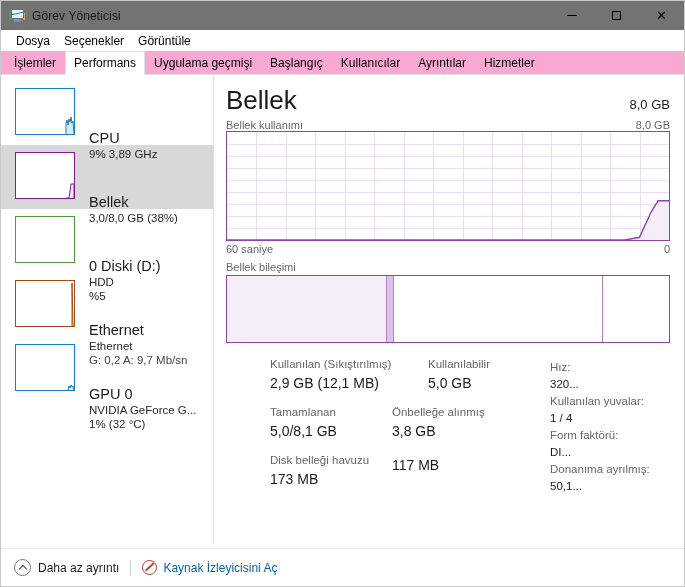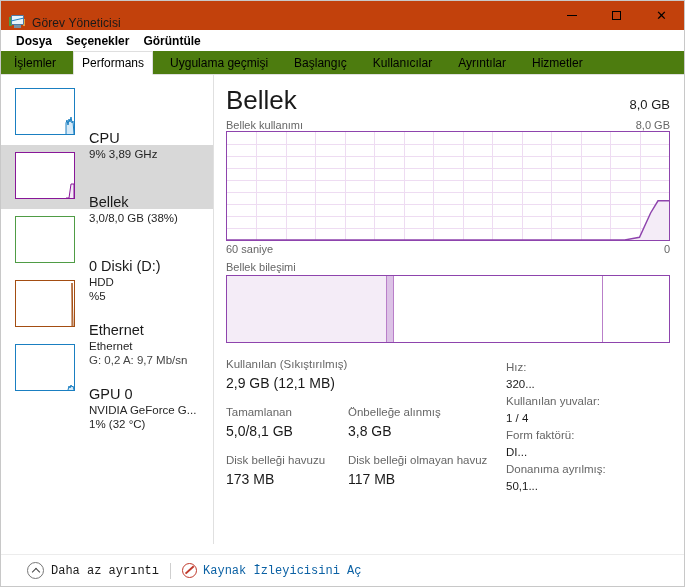--- a/index.html
+++ b/index.html
@@ -14,22 +14,22 @@
     position: relative;
     width: 685px; height: 587px;
     background: #ffffff;
     border: 1px solid #c8c8c8;
   }
 
   
   .titlebar {
     height: 29px;
     display: flex;
-    align-items: flex-end;
-    background: #c2410c;
+    align-items: center;
+    background: #737373;
     position: relative;
   }
   .title-icon {
     width: 16px; height: 16px;
     margin-left: 8px; margin-right: 7px;
     position: relative;
     flex: none;
   }
   .mon-body {
     position: absolute; left: 2px; top: 1px;
@@ -82,33 +82,31 @@
     display: flex;
     align-items: center;
     padding-left: 8px;
     background: #ffffff;
   }
   .menu-item {
     font-size: 12px;
     color: #000;
     padding: 2px 7px;
     cursor: default;
-    font-weight: bold;
   }
 
   
   .tabstrip {
     position: relative;
     height: 24px;
-    background: #4d7c0f;
+    background: #f9a8d4;
     display: flex;
     align-items: flex-end;
     padding-left: 4px;
     border-bottom: 1px solid #dfdfdf;
-    gap: 8px;
   }
   .tab {
     font-size: 12px;
     color: #000;
     padding: 3px 8px 4px 8px;
     height: 23px;
     line-height: 16px;
     border: 1px solid transparent;
     border-bottom: none;
     background: transparent;
@@ -244,21 +242,21 @@
     overflow: hidden;
   }
   .comp-seg { height: 100%; }
   .comp-divider { width: 1px; height: 100%; background: #b97fc9; }
 
   
   .stats {
     display: flex;
     margin-top: 14px;
   }
-  .stats-left { width: 268px; flex: none; }
+  .stats-left { width: 268px; flex: none; margin-left: 44px; }
   .stat-row { display: flex; margin-bottom: 9px; }
   .stat-block { }
   .stat-label {
     font-size: 11.5px;
     color: #666;
     line-height: 14px;
     white-space: nowrap;
   }
   .stat-value {
     font-size: 14px;
@@ -277,27 +275,26 @@
     line-height: 17px;
     flex-direction: column;
   }
   .info-key { color: #666; width: 106px; flex: none; }
   .info-val { color: #1a1a1a; white-space: nowrap; overflow: hidden; }
 
   
   .footer {
     position: absolute;
     left: 0; right: 0; bottom: 0;
-    height: 32px;
+    height: 38px;
     display: flex;
     align-items: center;
-    padding-left: 26px;
+    padding-left: 13px;
     background: #ffffff;
     border-top: 1px solid #ececec;
-    font-family: Liberation Mono, monospace;
   }
   .chev-circle {
     width: 17px; height: 17px;
     border: 1px solid #777;
     border-radius: 50%;
     display: flex; align-items: center; justify-content: center;
     margin-right: 7px;
     flex: none;
   }
   .chev-up {
@@ -500,38 +497,41 @@
         </div>
 
       <div class="stats">
 
         <div class="stats-left">
           <div class="stat-row">
             <div class="stat-block" style="width:158px">
               <div class="stat-label">Kullanılan (Sıkıştırılmış)</div>
               <div class="stat-value">2,9 GB (12,1 MB)</div>
             </div>
+            <div class="stat-block">
+              <div class="stat-label">Kullanılabilir</div>
+              <div class="stat-value">5,0 GB</div>
+            </div>
           </div>
           <div class="stat-row">
             <div class="stat-block" style="width:122px">
               <div class="stat-label">Tamamlanan</div>
               <div class="stat-value">5,0/8,1 GB</div>
             </div>
             <div class="stat-block">
               <div class="stat-label">Önbelleğe alınmış</div>
               <div class="stat-value">3,8 GB</div>
             </div>
           </div>
           <div class="stat-row">
             <div class="stat-block" style="width:122px">
               <div class="stat-label">Disk belleği havuzu</div>
               <div class="stat-value">173 MB</div>
             </div>
             <div class="stat-block">
-              <div class="stat-label">Disk belleği olmayan havuz</div>
               <div class="stat-value">117 MB</div>
             </div>
           </div>
         </div>
 
         <div class="stats-right">
           <div class="info-row">
             <div class="info-key">Hız:</div>
             <div class="info-val">320...</div>
           </div>

